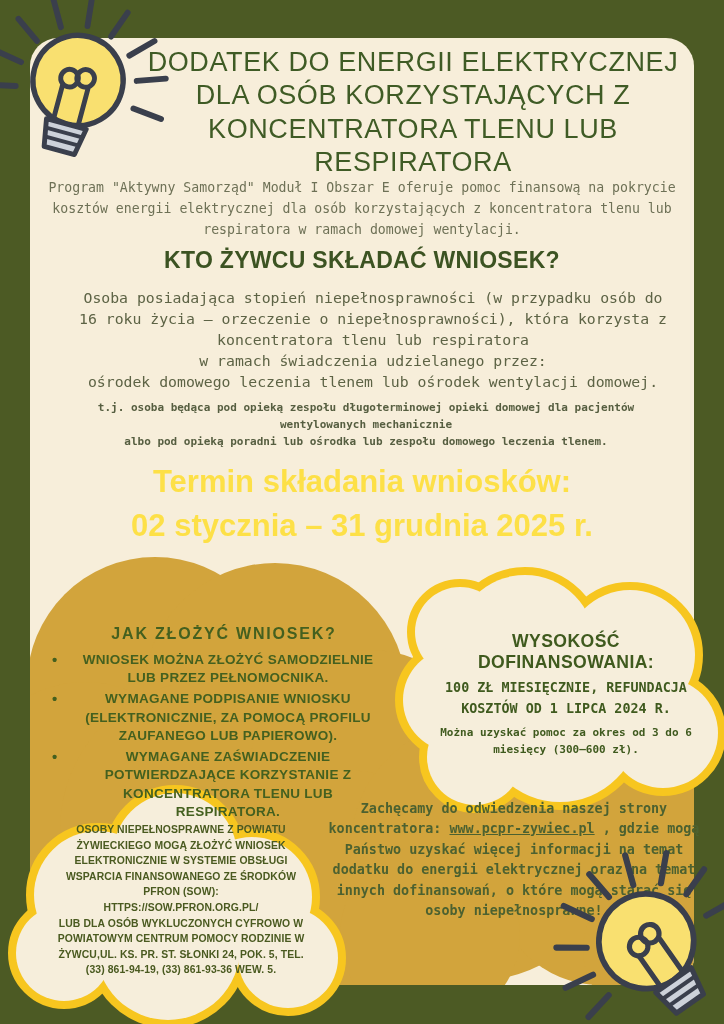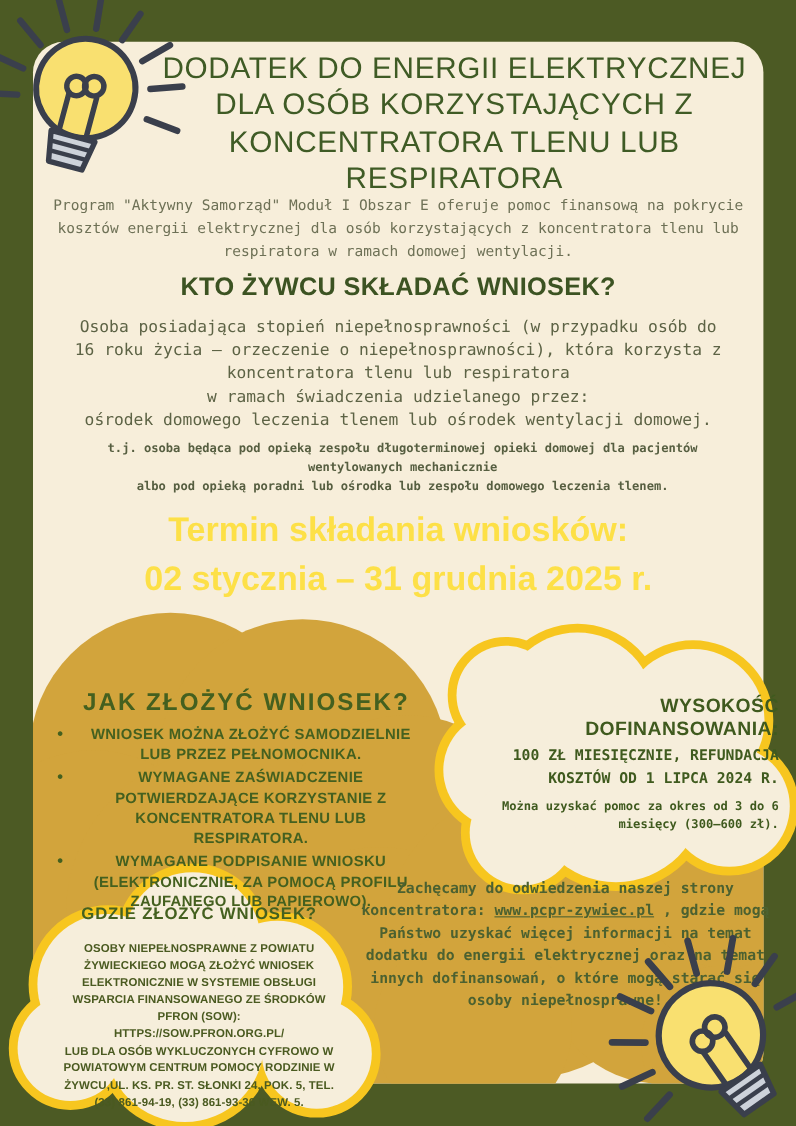--- a/index.html
+++ b/index.html
@@ -26,42 +26,42 @@
     left:35px; top:177px; width:654px;
     font-family:"DejaVu Sans Mono", monospace;
     font-size:13.2px; line-height:1.6; color:#6e7156; margin:0;
   }
   .who-heading {
     left:40px; top:247px; width:644px;
     font-size:23px; font-weight:bold; letter-spacing:.3px;
     color:#3c5322; margin:0;
   }
   .who-body {
-    left:40px; top:287px; width:644px;
+    left:51px; top:287px; width:644px;
     font-family:"DejaVu Sans Mono", monospace;
     font-size:14.8px; line-height:1.42; color:#5d6345; margin:0;
   }
   .who-note {
     left:40px; top:395px; width:644px;
     font-family:"DejaVu Sans Mono", monospace; font-weight:bold;
     font-size:11px; line-height:1.55; color:#565e40; margin:4px;
   }
   .deadline {
     left:40px; top:460px; width:644px;
     font-size:31px; font-weight:bold; line-height:1.42;
     color:#fde047; margin:0;
   }
 
   .jak { left:48px; top:625px; width:352px; color:#44601f; }
-  .jak h3 { margin:0 0 8px; font-size:22px; letter-spacing:1.8px; font-weight:bold; }
+  .jak h3 { margin:0 0 8px; font-size:16px; letter-spacing:1.8px; font-weight:bold; }
   .jak ul { list-style:none; margin:0; padding:0; font-size:13.5px; font-weight:bold; line-height:1.35; letter-spacing:.3px; }
   .jak li { position:relative; padding:0 14px 3px 22px; }
   .jak li::before { content:"\2022"; position:absolute; left:4px; top:-1px; font-size:15px; }
 
-  .wysokosc { left:424px; top:631px; width:284px; color:#3f5a1e;text-align:right; }
+  .wysokosc { left:424px; top:631px; width:284px; color:#3f5a1e; }
   .wysokosc h3 { margin:0 0 5px; font-size:17.6px; letter-spacing:.4px; font-weight:bold; }
   .wysokosc .amount-line1 { margin:0 0 4px; font-family:"DejaVu Sans Mono", monospace; font-weight:bold; font-size:13.4px; line-height:1.55; }
   .wysokosc .amount-line2 { margin:0; font-family:"DejaVu Sans Mono", monospace; font-weight:bold; font-size:11px; line-height:1.55; }
 
   .zachecamy {
     left:318px; top:799px; width:392px;
     font-family:"DejaVu Sans Mono", monospace; font-weight:bold;
     font-size:13.4px; line-height:1.52; color:#4c6130; margin:0;
   }
   .zachecamy a { color:#4c6130; text-decoration:underline; pointer-events:auto; cursor:pointer; }
@@ -168,37 +168,36 @@
 wentylowanych mechanicznie
 albo pod opieką poradni lub ośrodka lub zespołu domowego leczenia tlenem.</p>
 
     <h2 class="abs deadline prelines">Termin składania wniosków:
 02 stycznia – 31 grudnia 2025 r.</h2>
 
     <div class="abs jak">
       <h3>JAK ZŁOŻYĆ WNIOSEK?</h3>
       <ul>
         <li>WNIOSEK MOŻNA ZŁOŻYĆ SAMODZIELNIE LUB PRZEZ PEŁNOMOCNIKA.</li>
+        <li>WYMAGANE PODPISANIE WNIOSKU (ELEKTRONICZNIE, ZA POMOCĄ PROFILU ZAUFANEGO LUB PAPIEROWO).</li>
         <li>WYMAGANE ZAŚWIADCZENIE POTWIERDZAJĄCE KORZYSTANIE Z KONCENTRATORA TLENU LUB RESPIRATORA.</li>
-        <li>WYMAGANE PODPISANIE WNIOSKU (ELEKTRONICZNIE, ZA POMOCĄ PROFILU ZAUFANEGO LUB PAPIEROWO).</li>
       </ul>
     </div>
 
     <div class="abs wysokosc">
       <h3>WYSOKOŚĆ DOFINANSOWANIA:</h3>
       <p class="amount-line1 prelines">100 ZŁ MIESIĘCZNIE, REFUNDACJA
 KOSZTÓW OD 1 LIPCA 2024 R.</p>
       <p class="amount-line2 prelines">Można uzyskać pomoc za okres od 3 do 6
 miesięcy (300–600 zł).</p>
     </div>
 
     <p class="abs zachecamy"><span>Zachęcamy do odwiedzenia naszej strony koncentratora: </span><a>www.pcpr-zywiec.pl</a><span> , gdzie mogą Państwo uzyskać więcej informacji na temat dodatku do energii elektrycznej oraz na temat innych dofinansowań, o które mogą starać się osoby niepełnosprawne!</span></p>
 
     <div class="abs gdzie">
-      <h3>GDZIE ZŁOŻYĆ WNIOSEK?</h3>
       <p class="gdzie-body prelines">OSOBY NIEPEŁNOSPRAWNE Z POWIATU ŻYWIECKIEGO MOGĄ ZŁOŻYĆ WNIOSEK ELEKTRONICZNIE W SYSTEMIE OBSŁUGI WSPARCIA FINANSOWANEGO ZE ŚRODKÓW PFRON (SOW):
 HTTPS://SOW.PFRON.ORG.PL/
 LUB DLA OSÓB WYKLUCZONYCH CYFROWO W POWIATOWYM CENTRUM POMOCY RODZINIE W ŻYWCU,UL. KS. PR. ST. SŁONKI 24, POK. 5, TEL. (33) 861-94-19, (33) 861-93-36 WEW. 5.</p>
     </div>
   </div>
 
   <svg class="bulb bulb-tl" viewBox="-100 -100 200 200">
     <g stroke="#3a3f4c" stroke-width="6" stroke-linecap="round">
       <line x1="-61" y1="-11" x2="-90" y2="-16"></line>
       <line x1="-51" y1="-36" x2="-75" y2="-53"></line>

